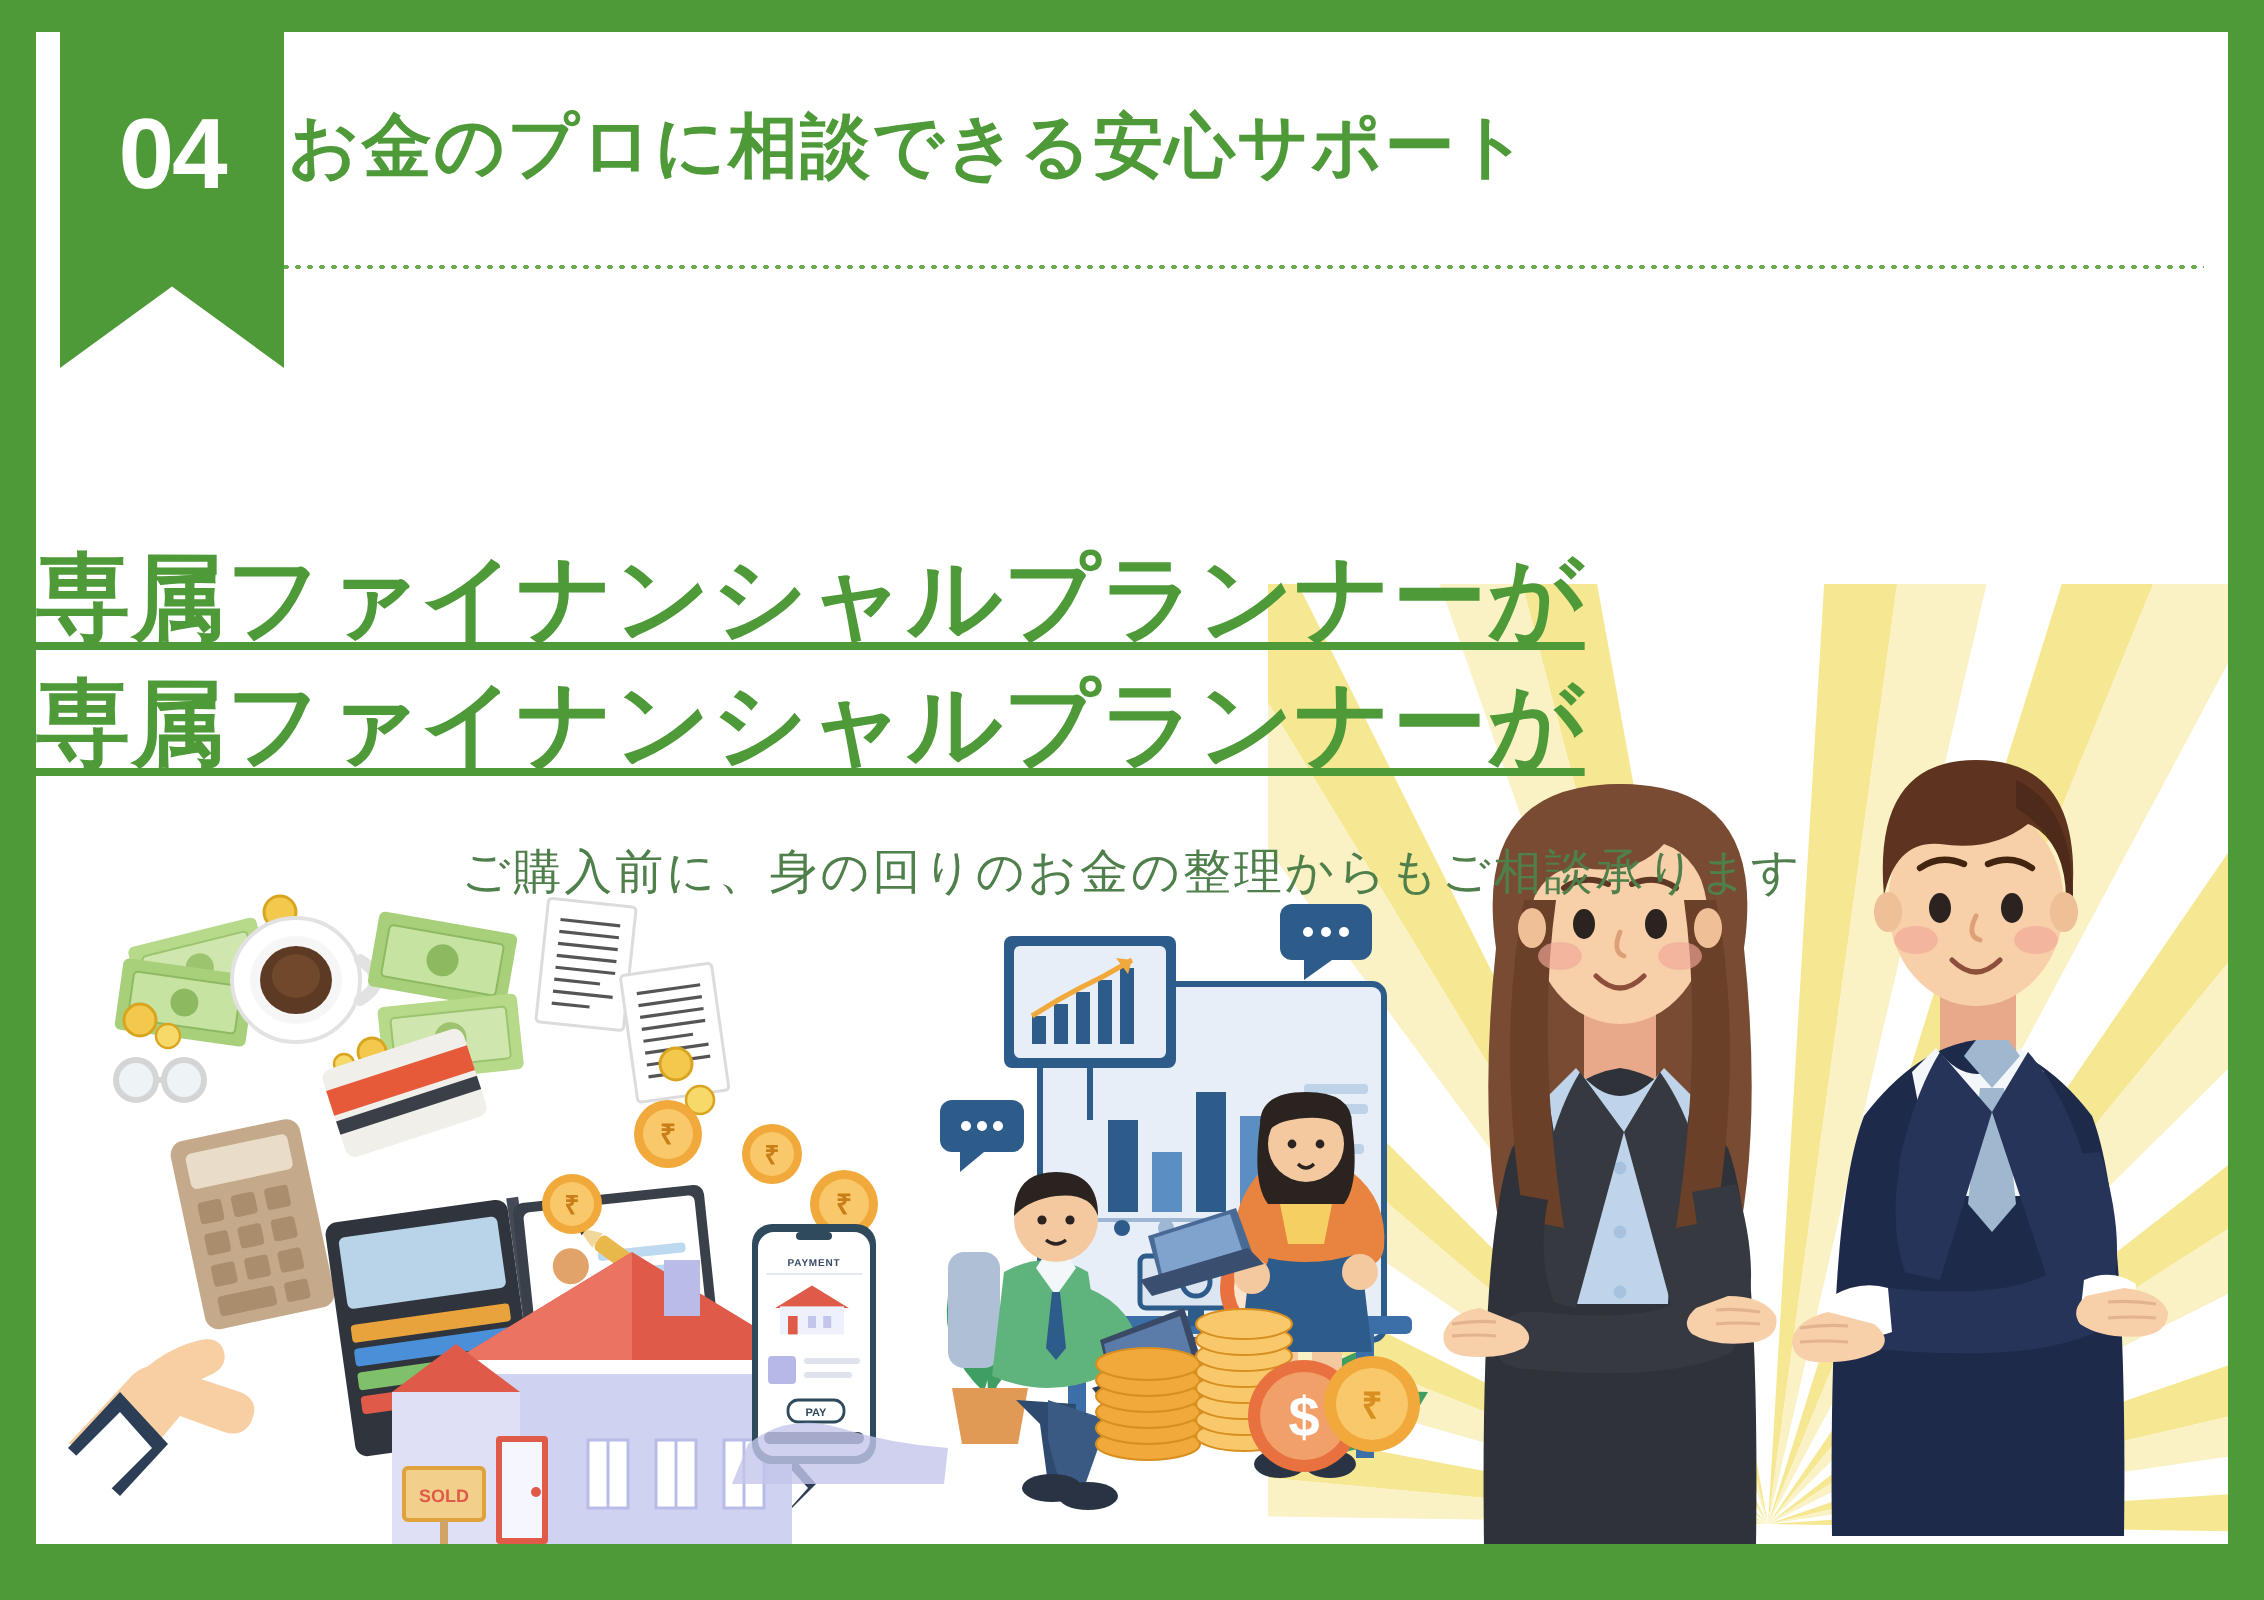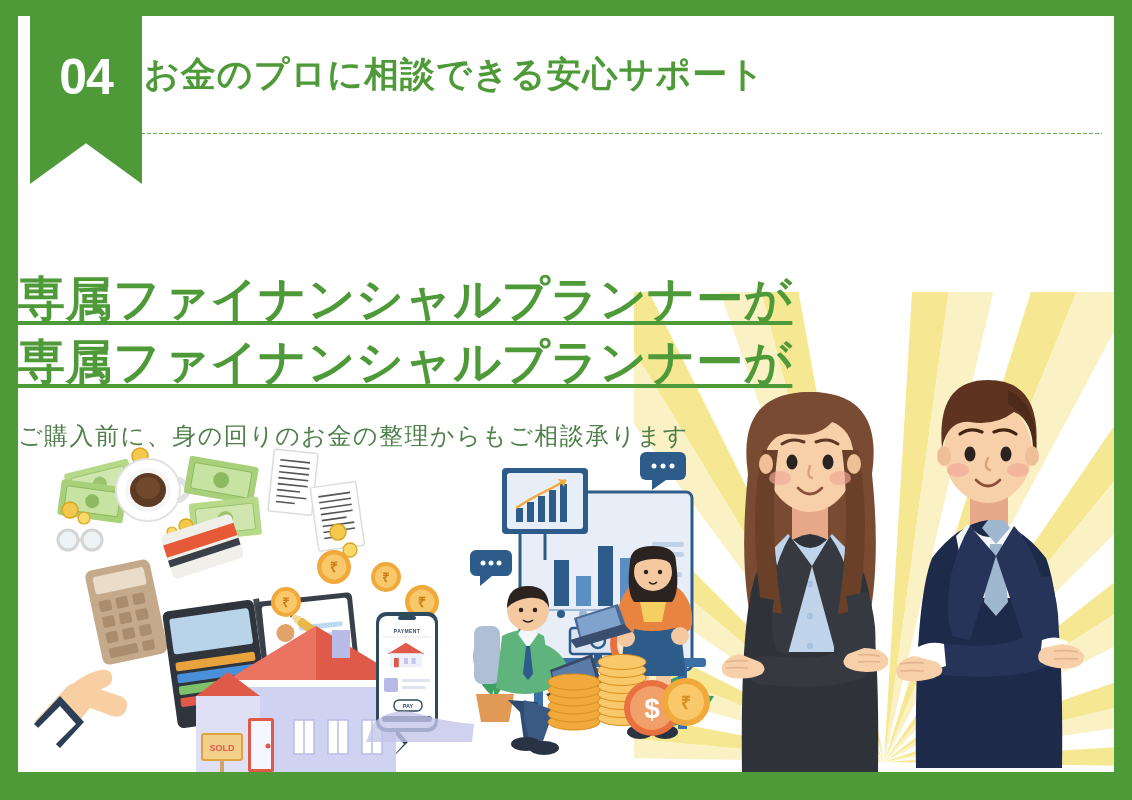--- a/index.html
+++ b/index.html
@@ -80,20 +80,21 @@
     letter-spacing: 0.5px;
     line-height: 1.33;
     text-decoration: underline;
     text-decoration-thickness: 4px;
     text-underline-offset: 6px;
   }
   .subtitle {
     position: absolute;
     left: 0; top: 404px;
     width: 1096px;
+    text-align: center;
     color: #4f7f4a;
     font-size: 24px;
     letter-spacing: 1.5px;
     z-index: 6;
   }
 
   
   .sunburst {
     position: absolute;
     right: -40px; bottom: 0;

